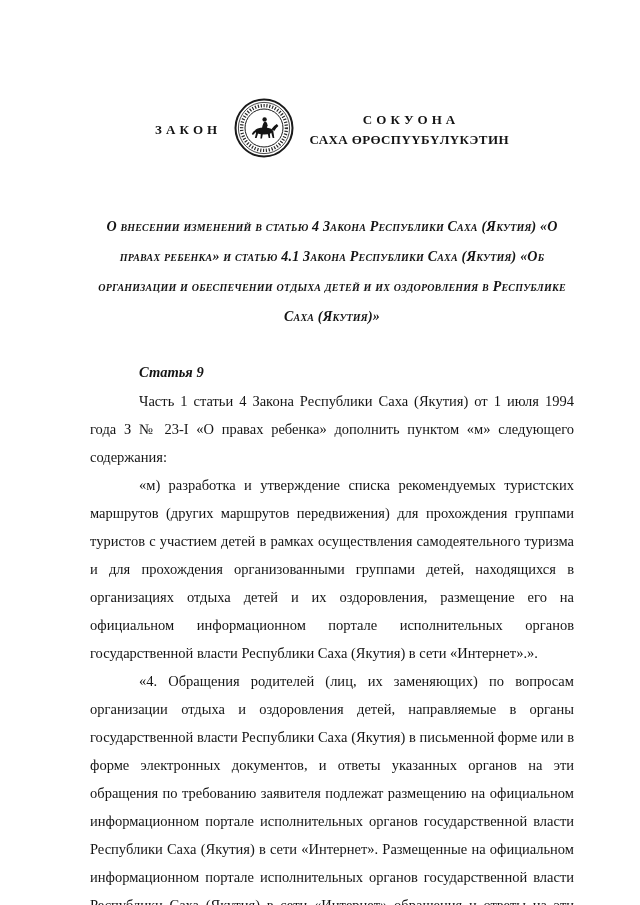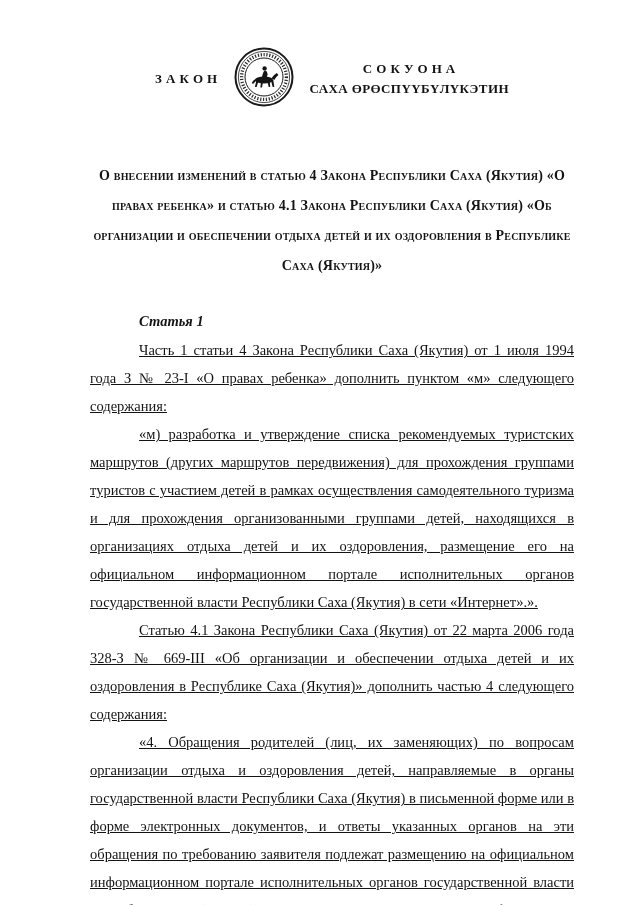--- a/index.html
+++ b/index.html
@@ -8,21 +8,21 @@
     width: 640px;
     height: 905px;
     overflow: hidden;
     font-family: "Liberation Serif", "DejaVu Serif", serif;
     color: #141414;
   }
   .page {
     width: 640px;
     height: 905px;
     background: #ffffff;
-    padding: 47px 66px 0 90px;
+    padding: 98px 66px 0 90px;
   }
   
   .doc-header {
     display: flex;
     align-items: center;
     justify-content: center;
     gap: 16px;
     margin-bottom: 50px;
   }
   .header-block {
@@ -36,37 +36,37 @@
   .emblem { flex: 0 0 auto; display: block; }
   
   .doc-title {
     font-weight: bold;
     font-size: 14px;
     line-height: 2.15;
     text-align: center;
     font-variant: small-caps;
     letter-spacing: 0.2px;
     margin: 0 2px 20px 2px;
+    font-style: italic;
   }
   
   .article-heading {
     font-weight: bold;
     font-style: italic;
     font-size: 14.5px;
     line-height: 28px;
     padding-left: 49px;
     margin-top: 26px;
     margin-bottom: 1px;
   }
   .body-par {
     font-size: 14.5px;
     line-height: 28px;
     text-align: justify;
     text-indent: 49px;
-    text-decoration: underline;
   }
 </style>
 </head>
 <body>
 
 <div class="page">
 
   <header class="doc-header">
     <div class="header-block">
       <div>З А К О Н</div>
@@ -94,23 +94,22 @@
 
     <div class="header-block">
       <div>С О К У О Н А</div>
       <div>САХА ӨРӨСПҮҮБҮЛҮКЭТИН</div>
     </div>
   </header>
 
   <h1 class="doc-title">О внесении изменений в статью 4 Закона Республики Саха (Якутия) «О правах ребенка» и статью 4.1 Закона Республики Саха (Якутия) «Об организации и обеспечении отдыха детей и их оздоровления в Республике Саха (Якутия)»</h1>
 
   <section>
-    <h2 class="article-heading">Статья 1</h2>
+    <h2 class="article-heading">Статья 9</h2>
     <p class="body-par">Часть 1 статьи 4 Закона Республики Саха (Якутия) от 1 июля 1994 года З № 23-I «О правах ребенка» дополнить пунктом «м» следующего содержания:</p>
     <p class="body-par">«м) разработка и утверждение списка рекомендуемых туристских маршрутов (других маршрутов передвижения) для прохождения группами туристов с участием детей в рамках осуществления самодеятельного туризма и для прохождения организованными группами детей, находящихся в организациях отдыха детей и их оздоровления, размещение его на официальном информационном портале исполнительных органов государственной власти Республики Саха (Якутия) в сети «Интернет».».</p>
   </section>
 
   <section>
-    <p class="body-par">Статью 4.1 Закона Республики Саха (Якутия) от 22 марта 2006 года 328-З № 669-III «Об организации и обеспечении отдыха детей и их оздоровления в Республике Саха (Якутия)» дополнить частью 4 следующего содержания:</p>
     <p class="body-par">«4. Обращения родителей (лиц, их заменяющих) по вопросам организации отдыха и оздоровления детей, направляемые в органы государственной власти Республики Саха (Якутия) в письменной форме или в форме электронных документов, и ответы указанных органов на эти обращения по требованию заявителя подлежат размещению на официальном информационном портале исполнительных органов государственной власти Республики Саха (Якутия) в сети «Интернет». Размещенные на официальном информационном портале исполнительных органов государственной власти Республики Саха (Якутия) в сети «Интернет» обращения и ответы на эти обращения не должны содержать персональные данные заявителей и детей. Законодательством Республики Саха (Якутия) могут устанавливаться положения, предусматривающие сокращенные сроки рассмотрения обращений родителей (лиц, их заменяющих) по вопросам организации</p>
   </section>
 
 </div>
 
 </body></html>

